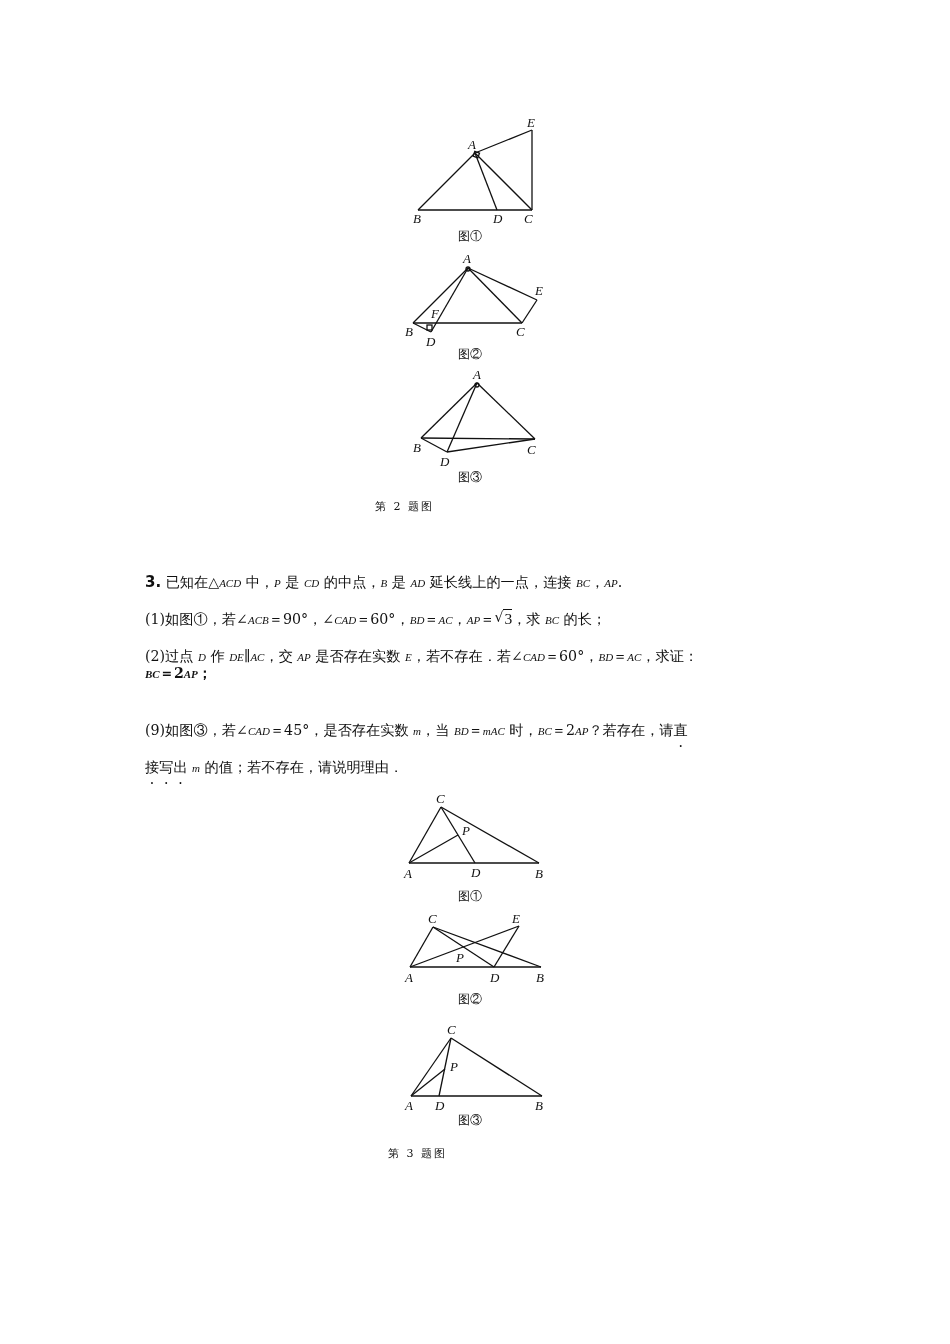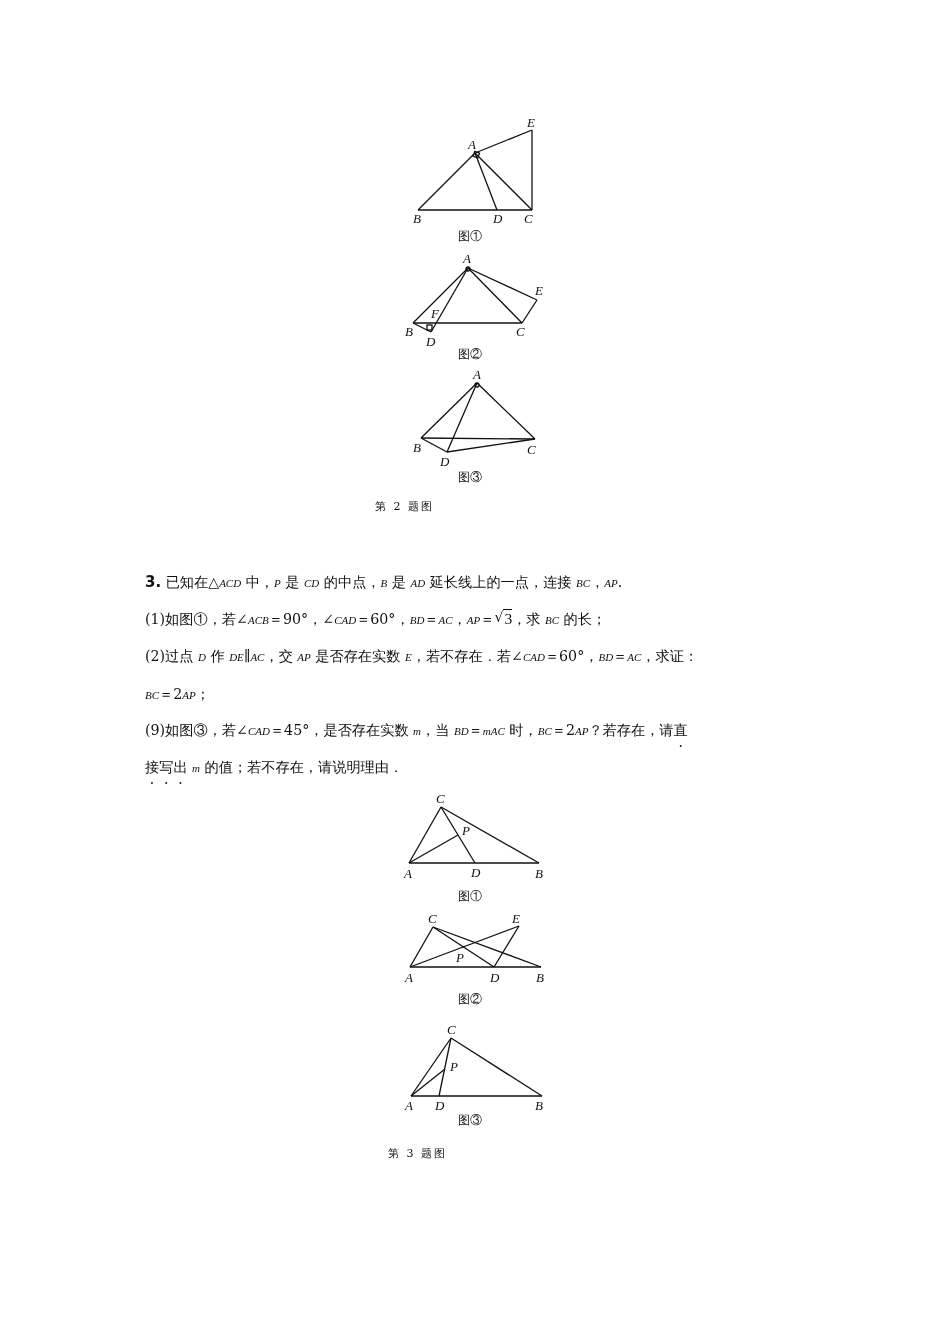--- a/index.html
+++ b/index.html
@@ -82,21 +82,21 @@
   <span>已知在△</span><span class="it">ACD</span><span> 中，</span><span class="it">P</span><span> 是 </span><span class="it">CD</span><span> 的中点，</span><span class="it">B</span><span> 是 </span><span class="it">AD</span><span> 延长线上的一点，连接 </span><span class="it">BC</span><span>，</span><span class="it">AP</span><span>.</span>
 </div>
 
 <div class="text-line" style="top:609px;text-align:center;">
   <span>(1)如图①，若∠</span><span class="it">ACB</span><span>＝90°，∠</span><span class="it">CAD</span><span>＝60°，</span><span class="it">BD</span><span>＝</span><span class="it">AC</span><span>，</span><span class="it">AP</span><span>＝</span><span class="sqrt"><span>3</span></span><span>，求 </span><span class="it">BC</span><span> 的长；</span>
 </div>
 
 <div class="text-line" style="top:646px;">
   <span>(2)过点 </span><span class="it">D</span><span> 作 </span><span class="it">DE</span><span>∥</span><span class="it">AC</span><span>，交 </span><span class="it">AP</span><span> 是否存在实数 </span><span class="it">E</span><span>，若不存在．若∠</span><span class="it">CAD</span><span>＝60°，</span><span class="it">BD</span><span>＝</span><span class="it">AC</span><span>，求证：</span>
 </div>
-<div class="text-line" style="top:684px;">
+<div class="text-line" style="top:663px;font-weight:bold;">
   <span class="it">BC</span><span>＝2</span><span class="it">AP</span><span>；</span>
 </div>
 
 <div class="text-line" style="top:720px;">
   <span>(9)如图③，若∠</span><span class="it">CAD</span><span>＝45°，是否存在实数 </span><span class="it">m</span><span>，当 </span><span class="it">BD</span><span>＝</span><span class="it">mAC</span><span> 时，</span><span class="it">BC</span><span>＝2</span><span class="it">AP</span><span>？若存在，请</span><span class="em-dot">直</span>
 </div>
 <div class="text-line" style="top:757px;">
   <span class="em-dot">接</span><span class="em-dot">写</span><span class="em-dot">出</span> <span class="it">m</span><span> 的值；若不存在，请说明理由．</span>
 </div>
 

